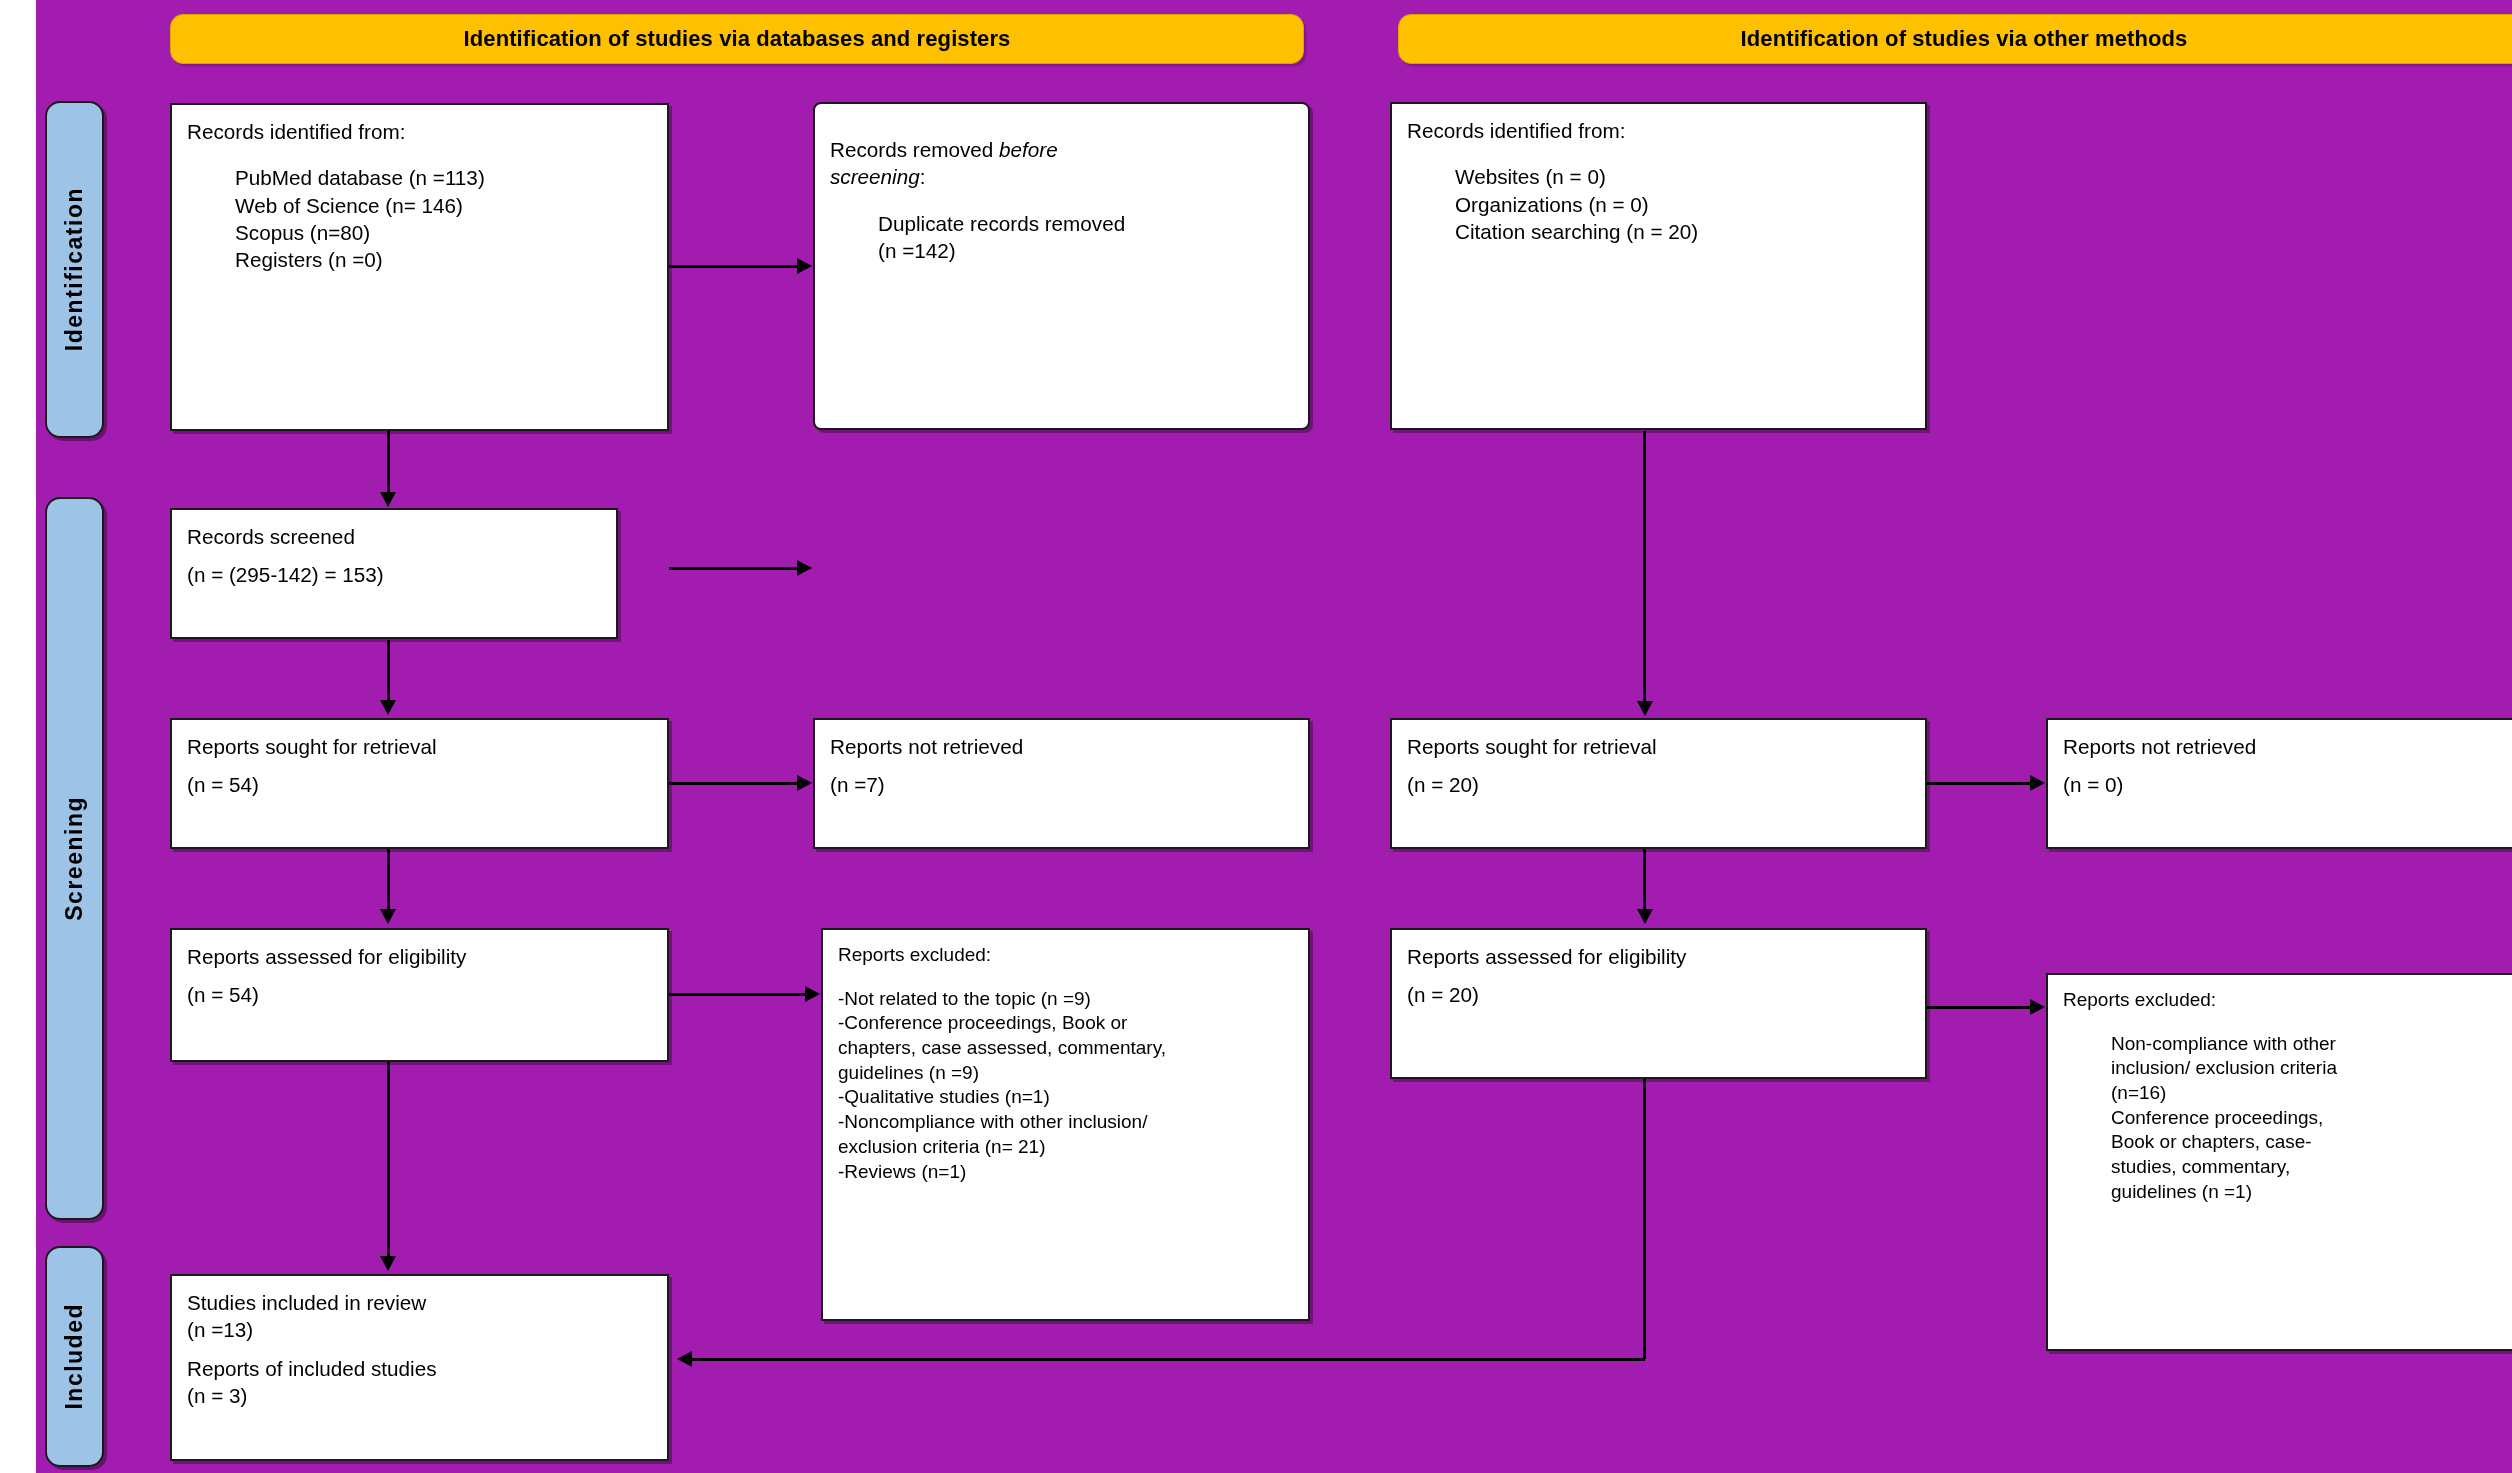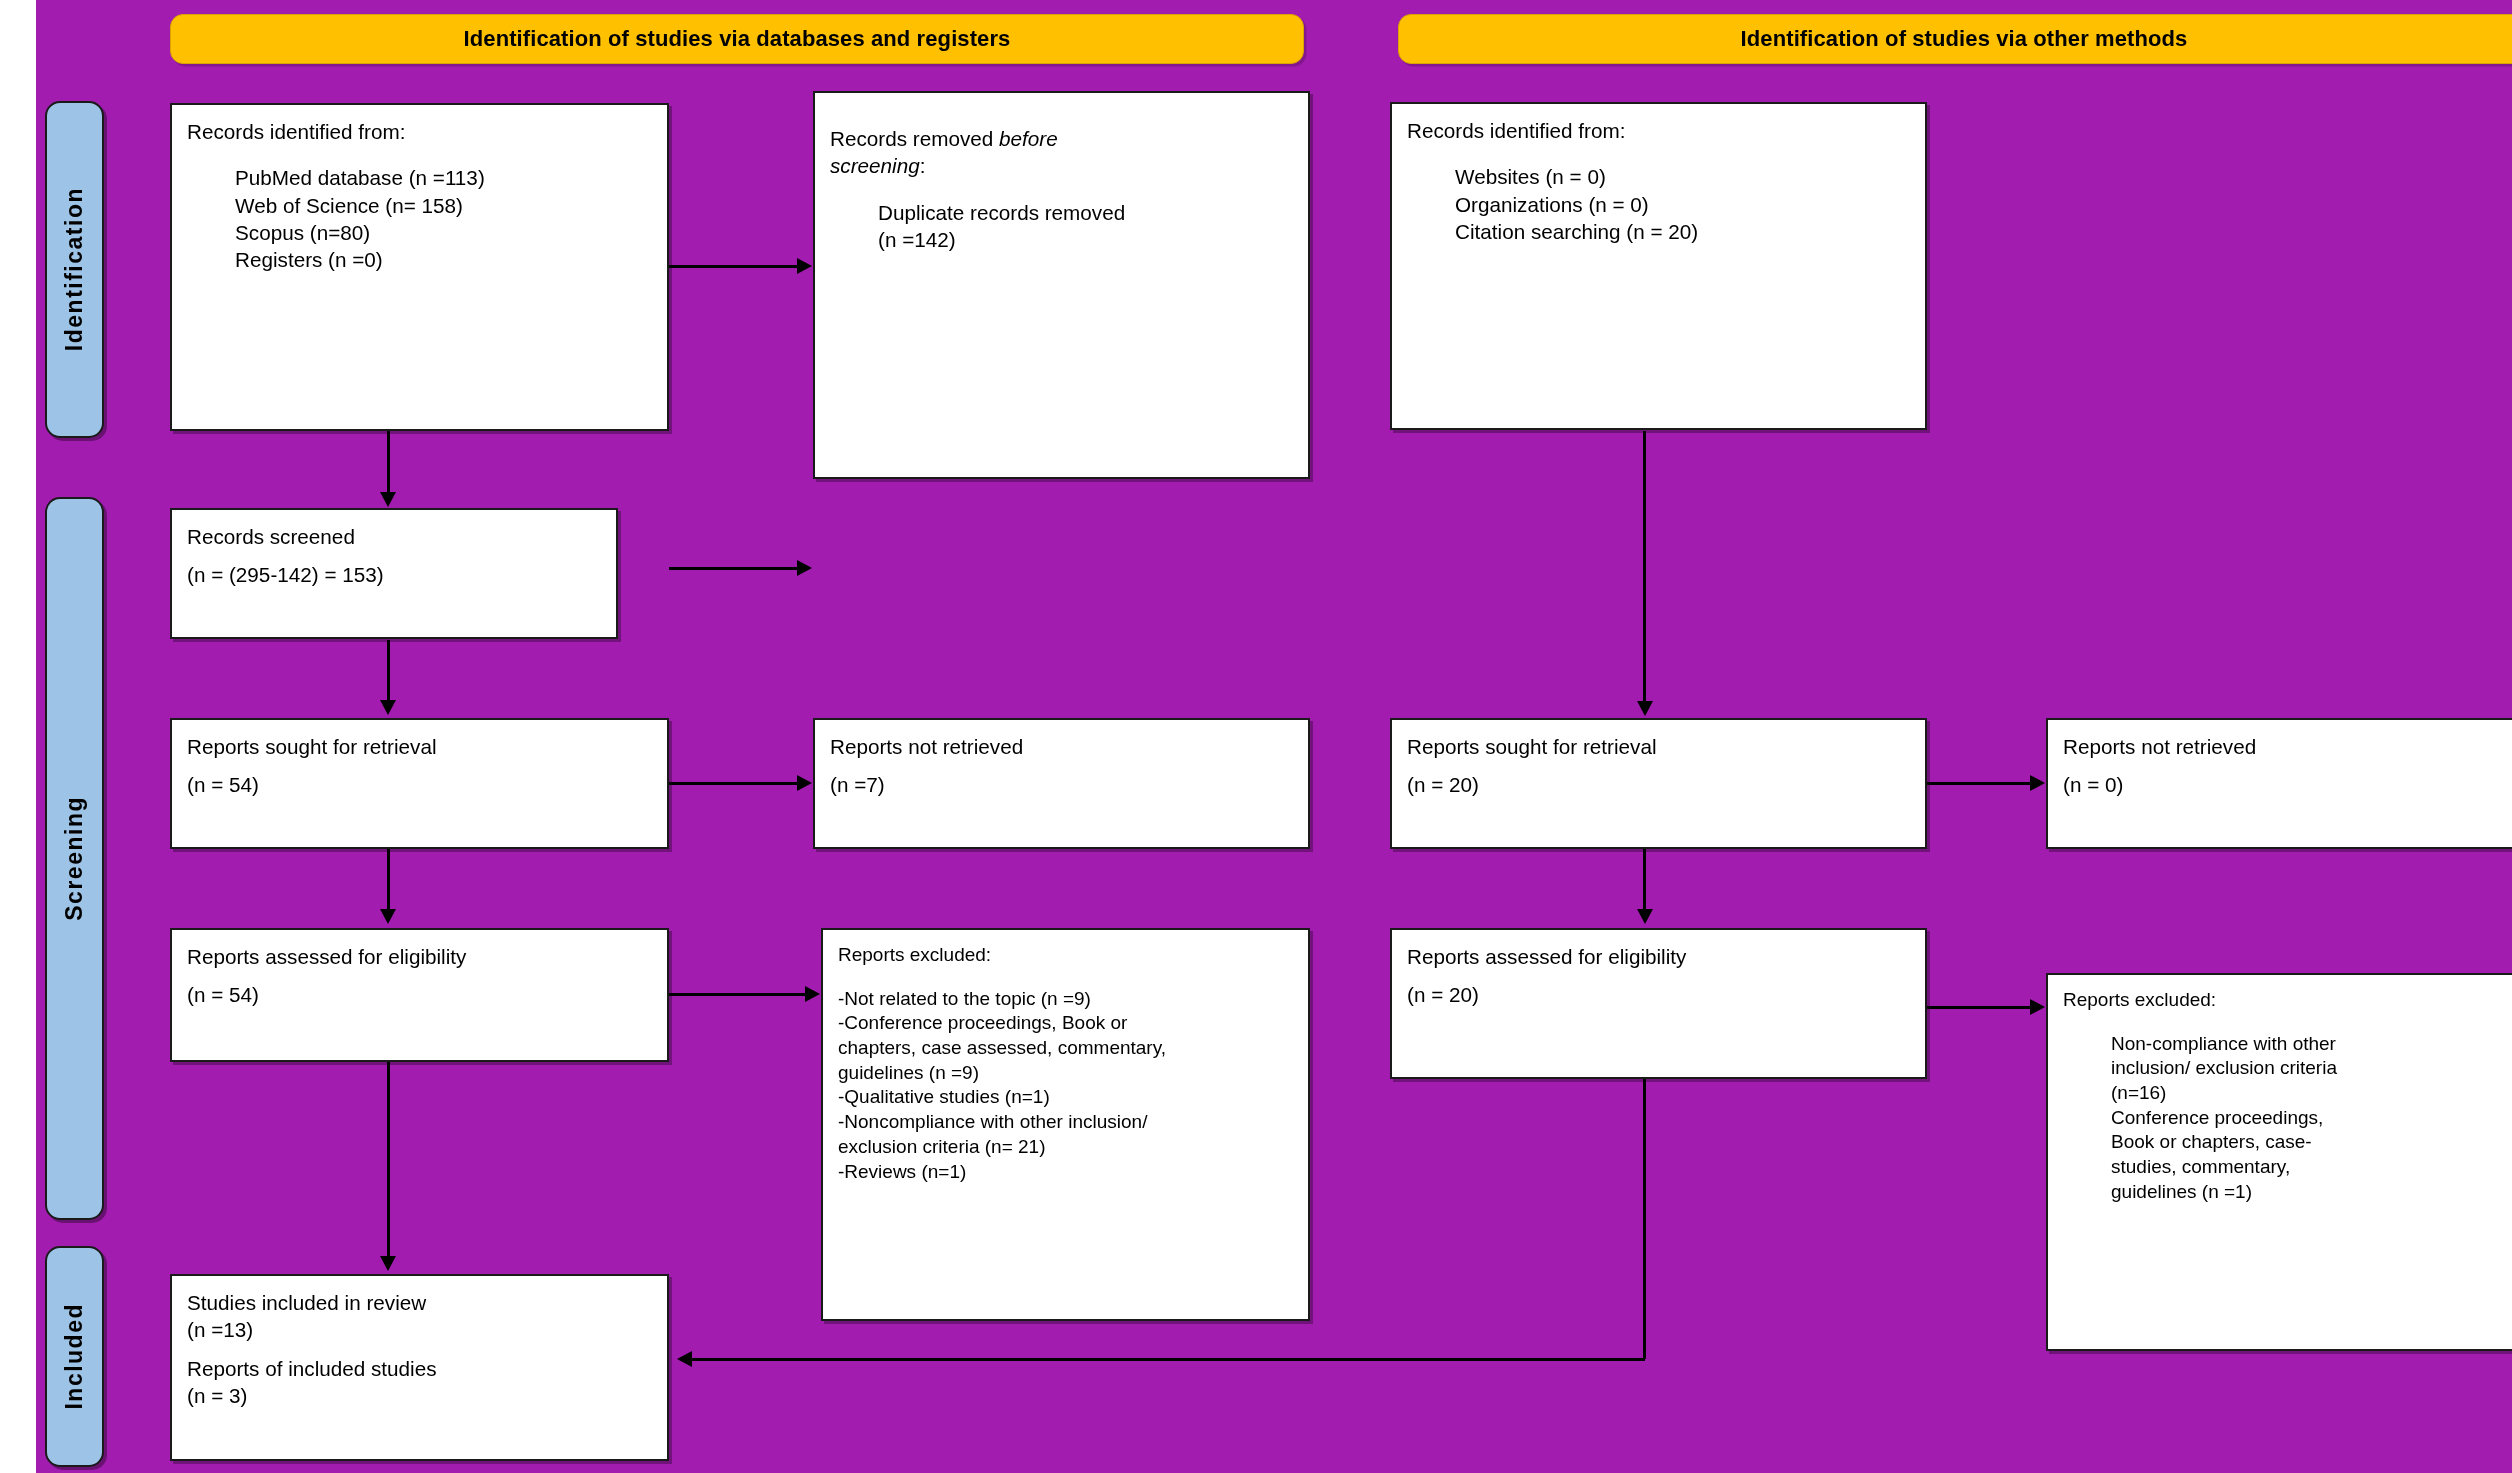--- a/index.html
+++ b/index.html
@@ -129,26 +129,26 @@
   </div>
 
   <div class="stage-tab" style="left:9px; top:1246px; width:55px; height:217px;">
     <span>Included</span>
   </div>
 
   <div class="node" style="left:134px; top:103px; width:499px; height:328px;">
     <span class="ln">Records identified from:</span>
     <span class="ln gap"></span>
     <span class="ln indent">PubMed database (n =113)</span>
-    <span class="ln indent">Web of Science (n= 158)</span>
+    <span class="ln indent">Web of Science (n= 146)</span>
     <span class="ln indent">Scopus (n=80)</span>
     <span class="ln indent">Registers (n =0)</span>
   </div>
 
-  <div class="node" style="left:777px; top:91px; width:497px; height:388px;">
+  <div class="node" style="left:777px; top:102px; width:497px; height:328px;border-radius:8px;">
     <span class="ln gap"></span>
     <span class="ln"><span>Records removed </span><em>before</em></span>
     <span class="ln"><em>screening</em><span>:</span></span>
     <span class="ln gap"></span>
     <span class="ln indent">Duplicate records removed</span>
     <span class="ln indent">(n =142)</span>
   </div>
 
   <div class="hline" style="left:633px; top:265px; width:129px;"></div>
   <div class="arrow-r" style="left:761px; top:258px;"></div>

